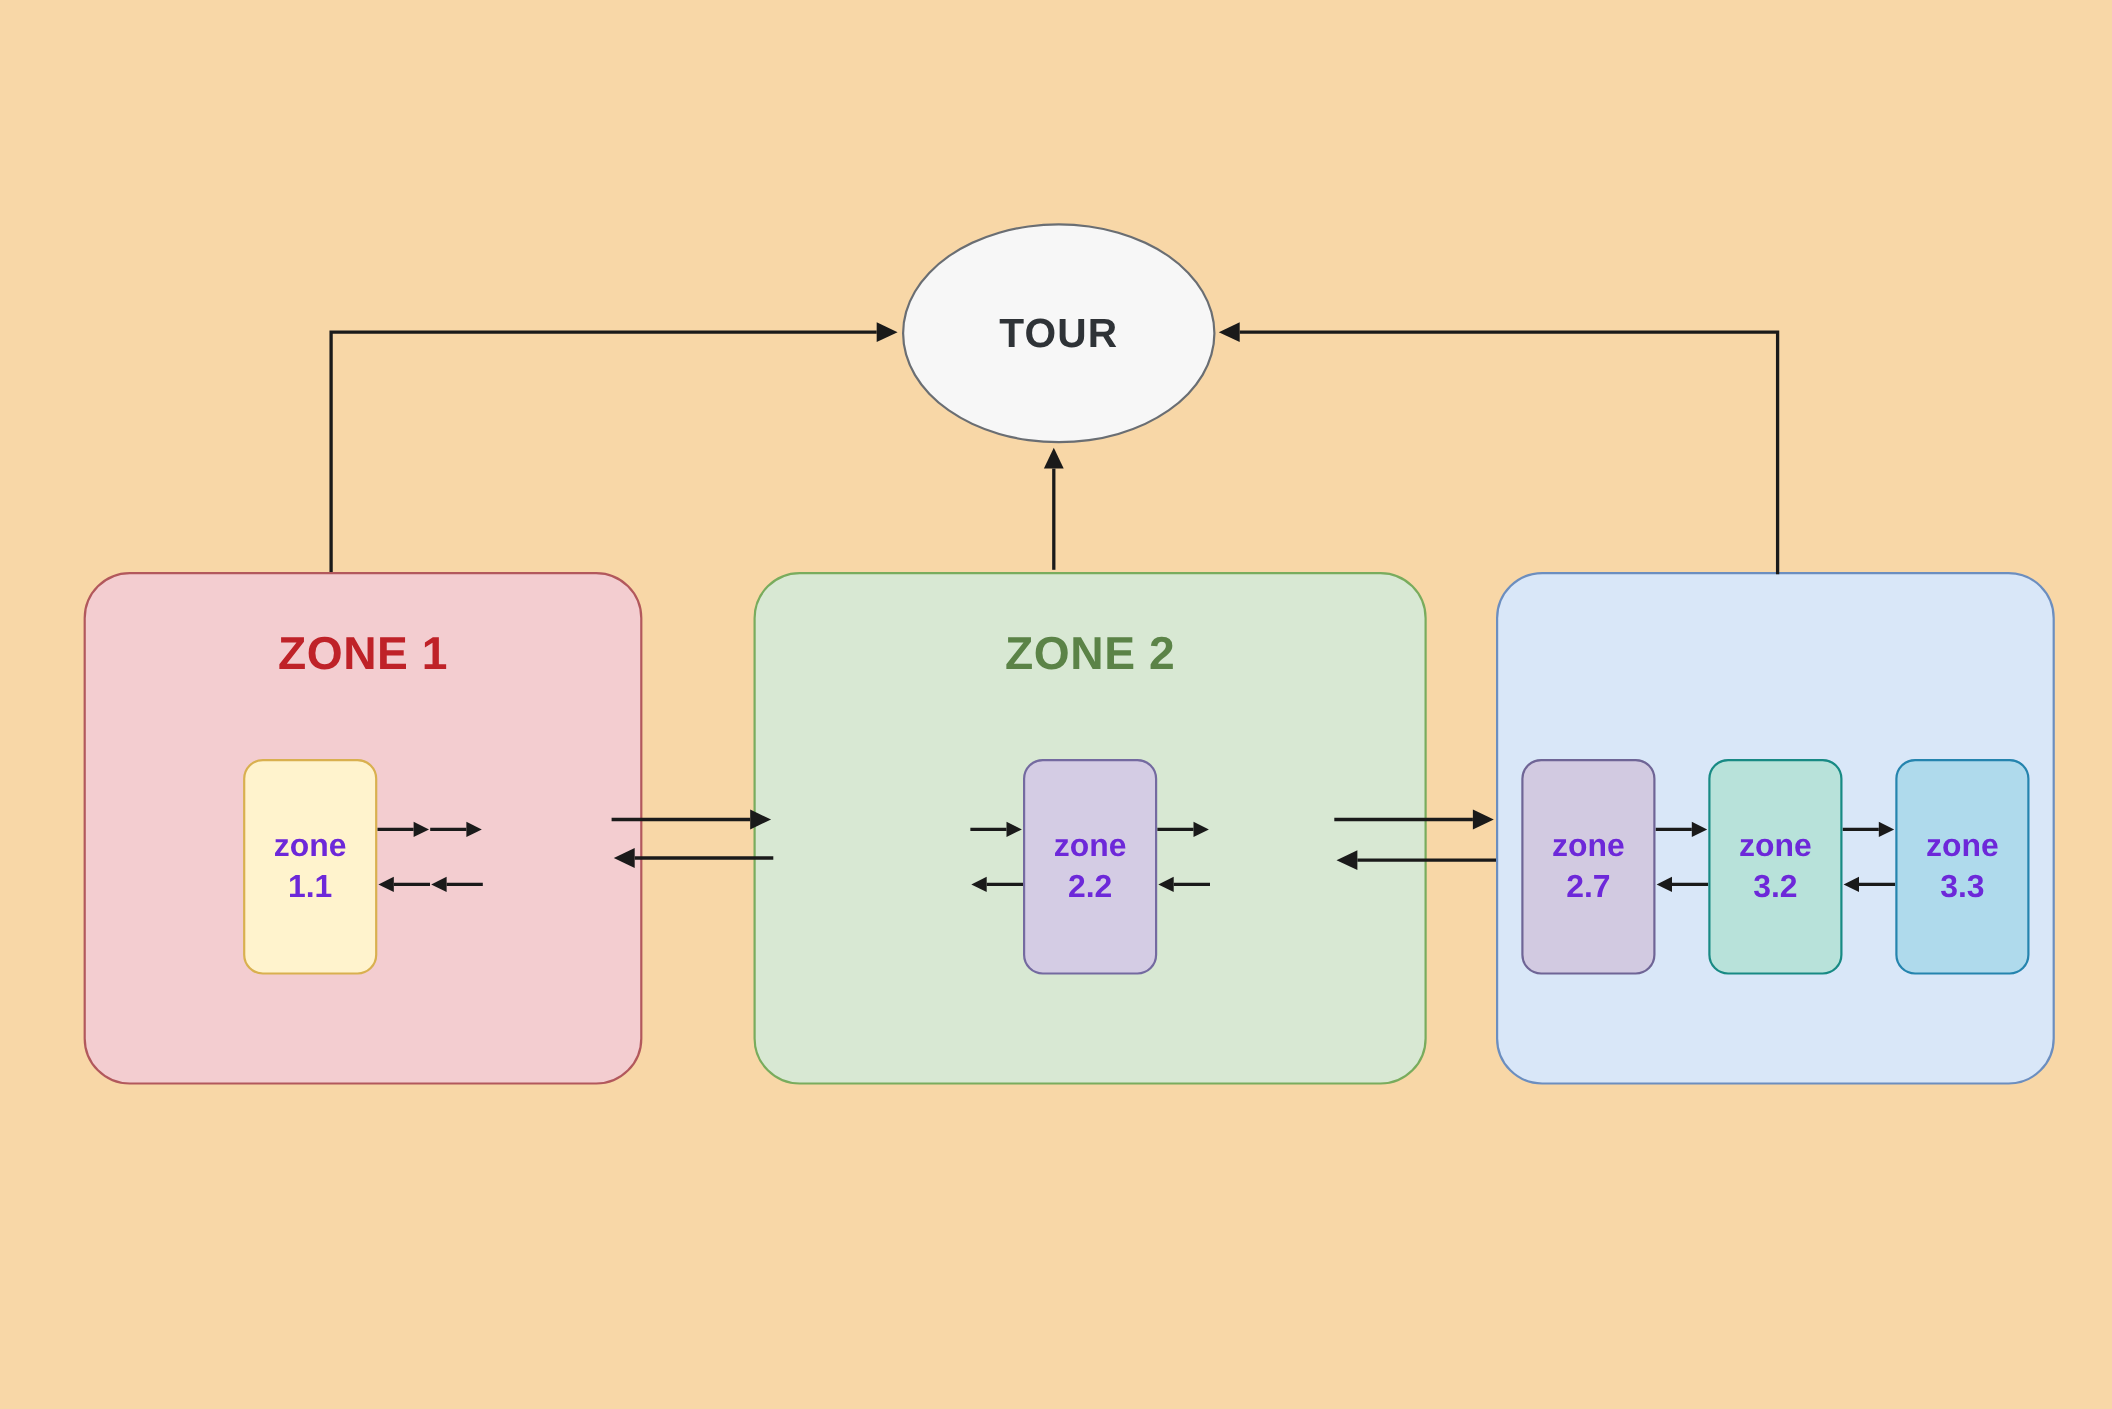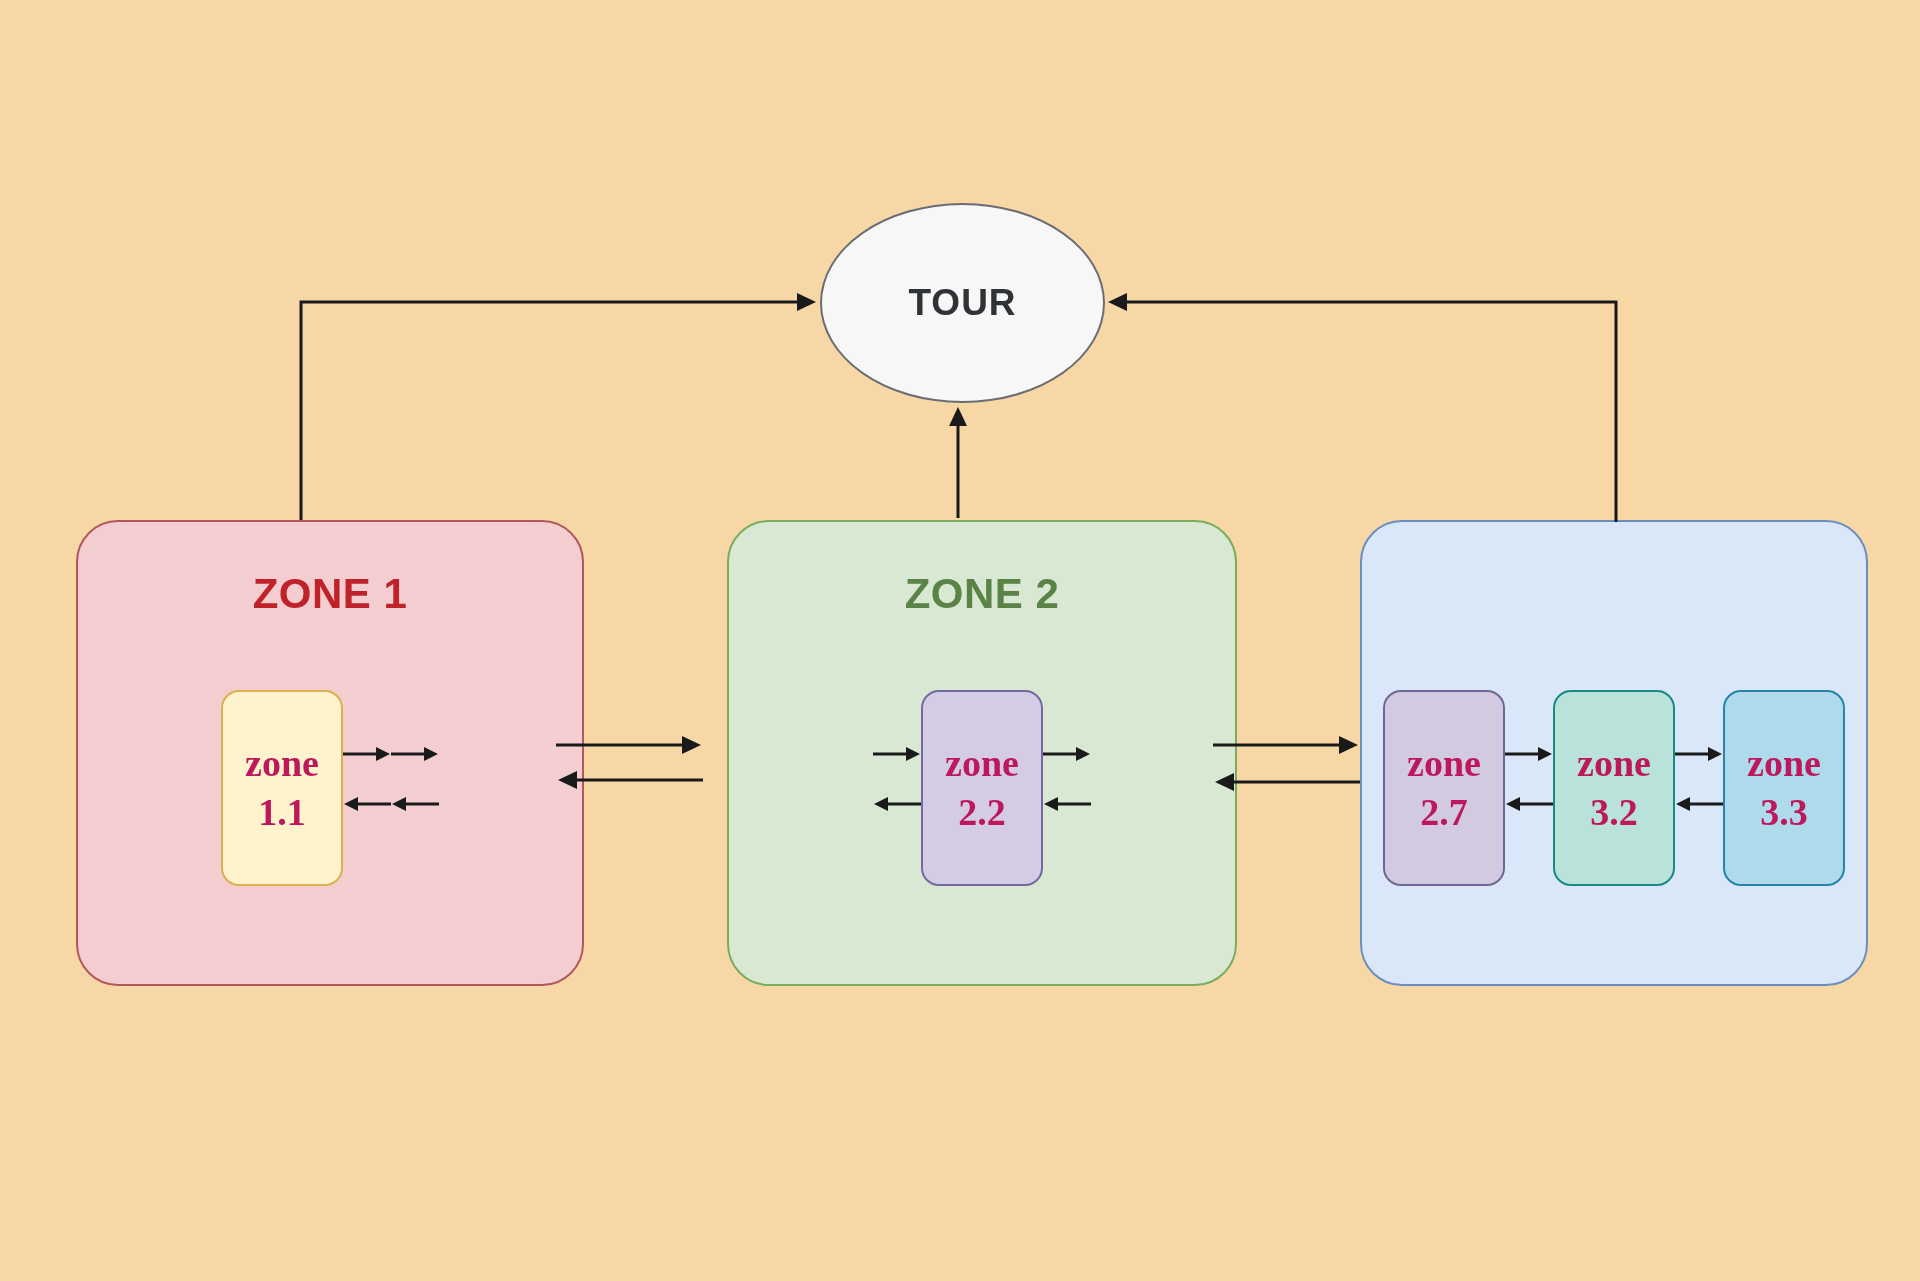--- a/index.html
+++ b/index.html
@@ -33,21 +33,21 @@
   .zone{
     position:absolute;
     top:520px;height:466px;
     border-radius:42px;
     background:var(--fill);
     border:2px solid var(--stroke);
     box-sizing:border-box;
     z-index:1;
   }
   .zone.z0{left:48px;width:508px;margin-left:28px;}
-  .zone.z1{left:727px;width:510px;}
+  .zone.z1{left:685px;width:612px;}
   .zone.z2{left:1360px;width:508px;}
   .zone-title{
     position:absolute;top:48px;left:0;right:0;
     text-align:center;
     font-size:42px;font-weight:bold;letter-spacing:.5px;
     color:var(--title);
   }
   .boxes{
     position:absolute;top:168px;left:0;right:0;
     display:flex;justify-content:center;align-items:flex-start;
@@ -55,24 +55,23 @@
   .subzone{
     width:122px;height:196px;
     border-radius:18px;
     background:var(--fill);
     border:2.5px solid var(--stroke);
     box-sizing:border-box;
     display:flex;align-items:center;justify-content:center;
     text-align:center;
   }
   .subzone-label{
-    font-size:38px;font-weight:bold;line-height:1.28;
-    color:#be185d;
+    font-size:29px;font-weight:bold;line-height:1.28;
+    color:#6d28d9;
     max-width:92px;
-    font-family:Liberation Serif, serif;
   }
   .arrow-pair{
     position:relative;
     width:48px;height:196px;
     flex:0 0 48px;
   }
   .arrow-pair svg{position:absolute;left:0;}
   .arrow-pair .a-right{top:54px;}
   .arrow-pair .a-left{top:104px;}
   

